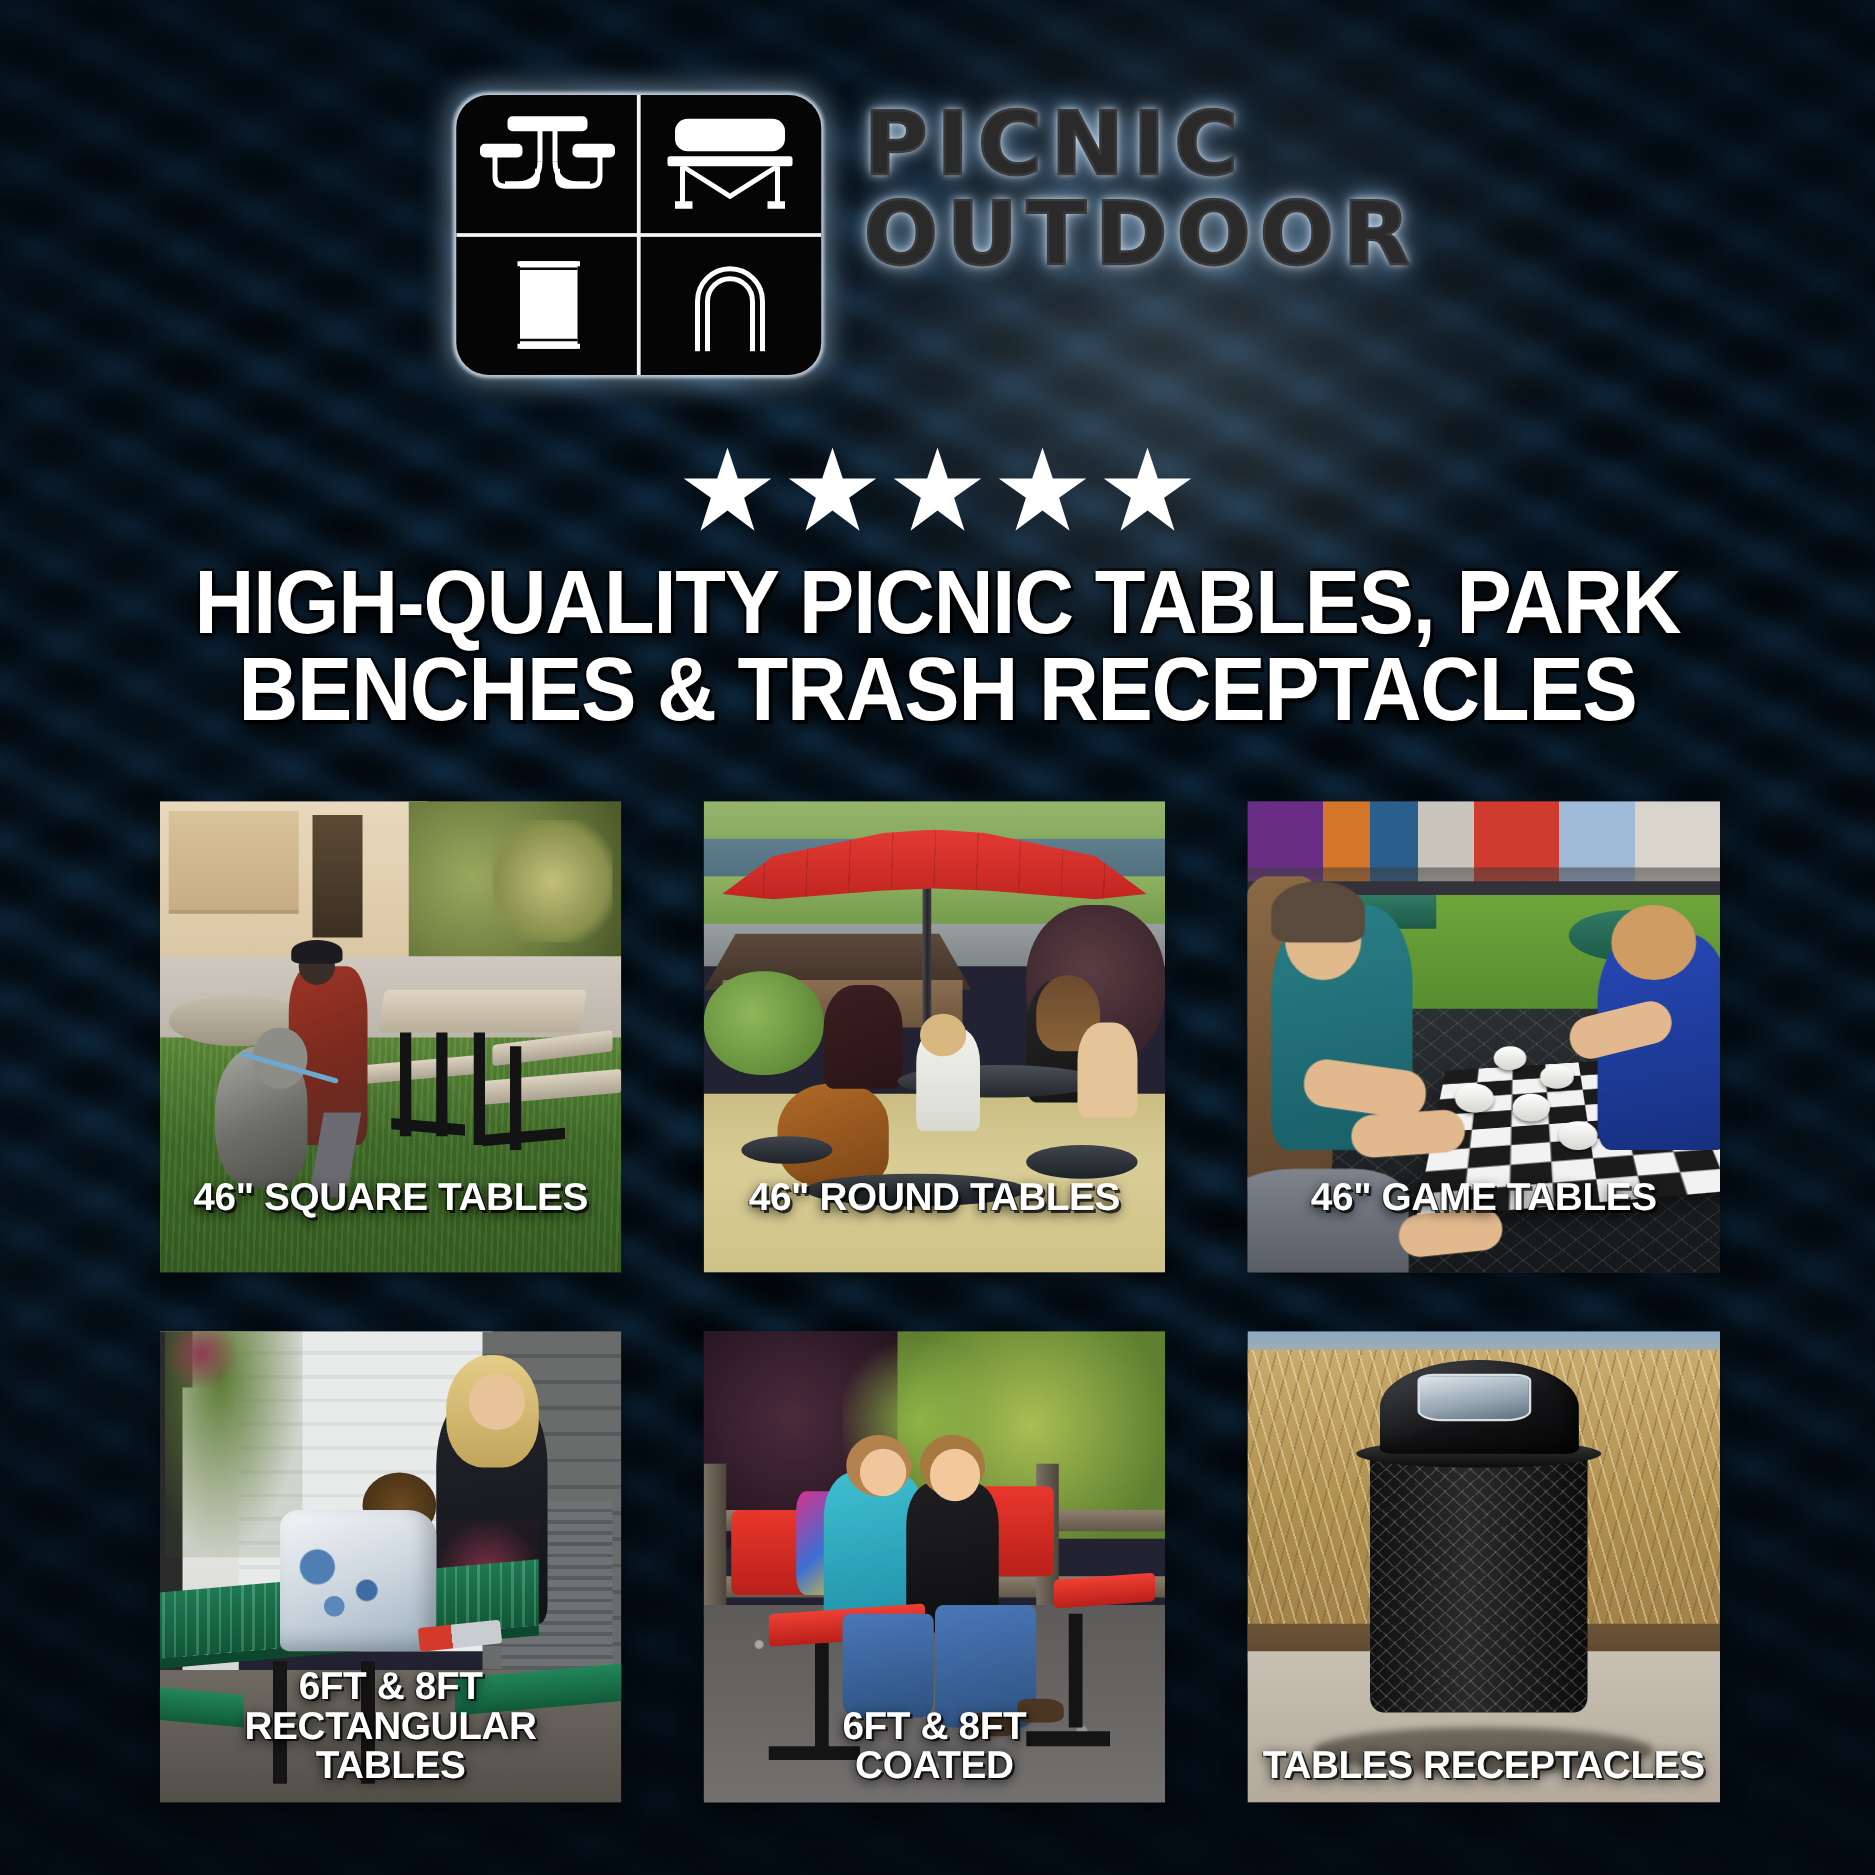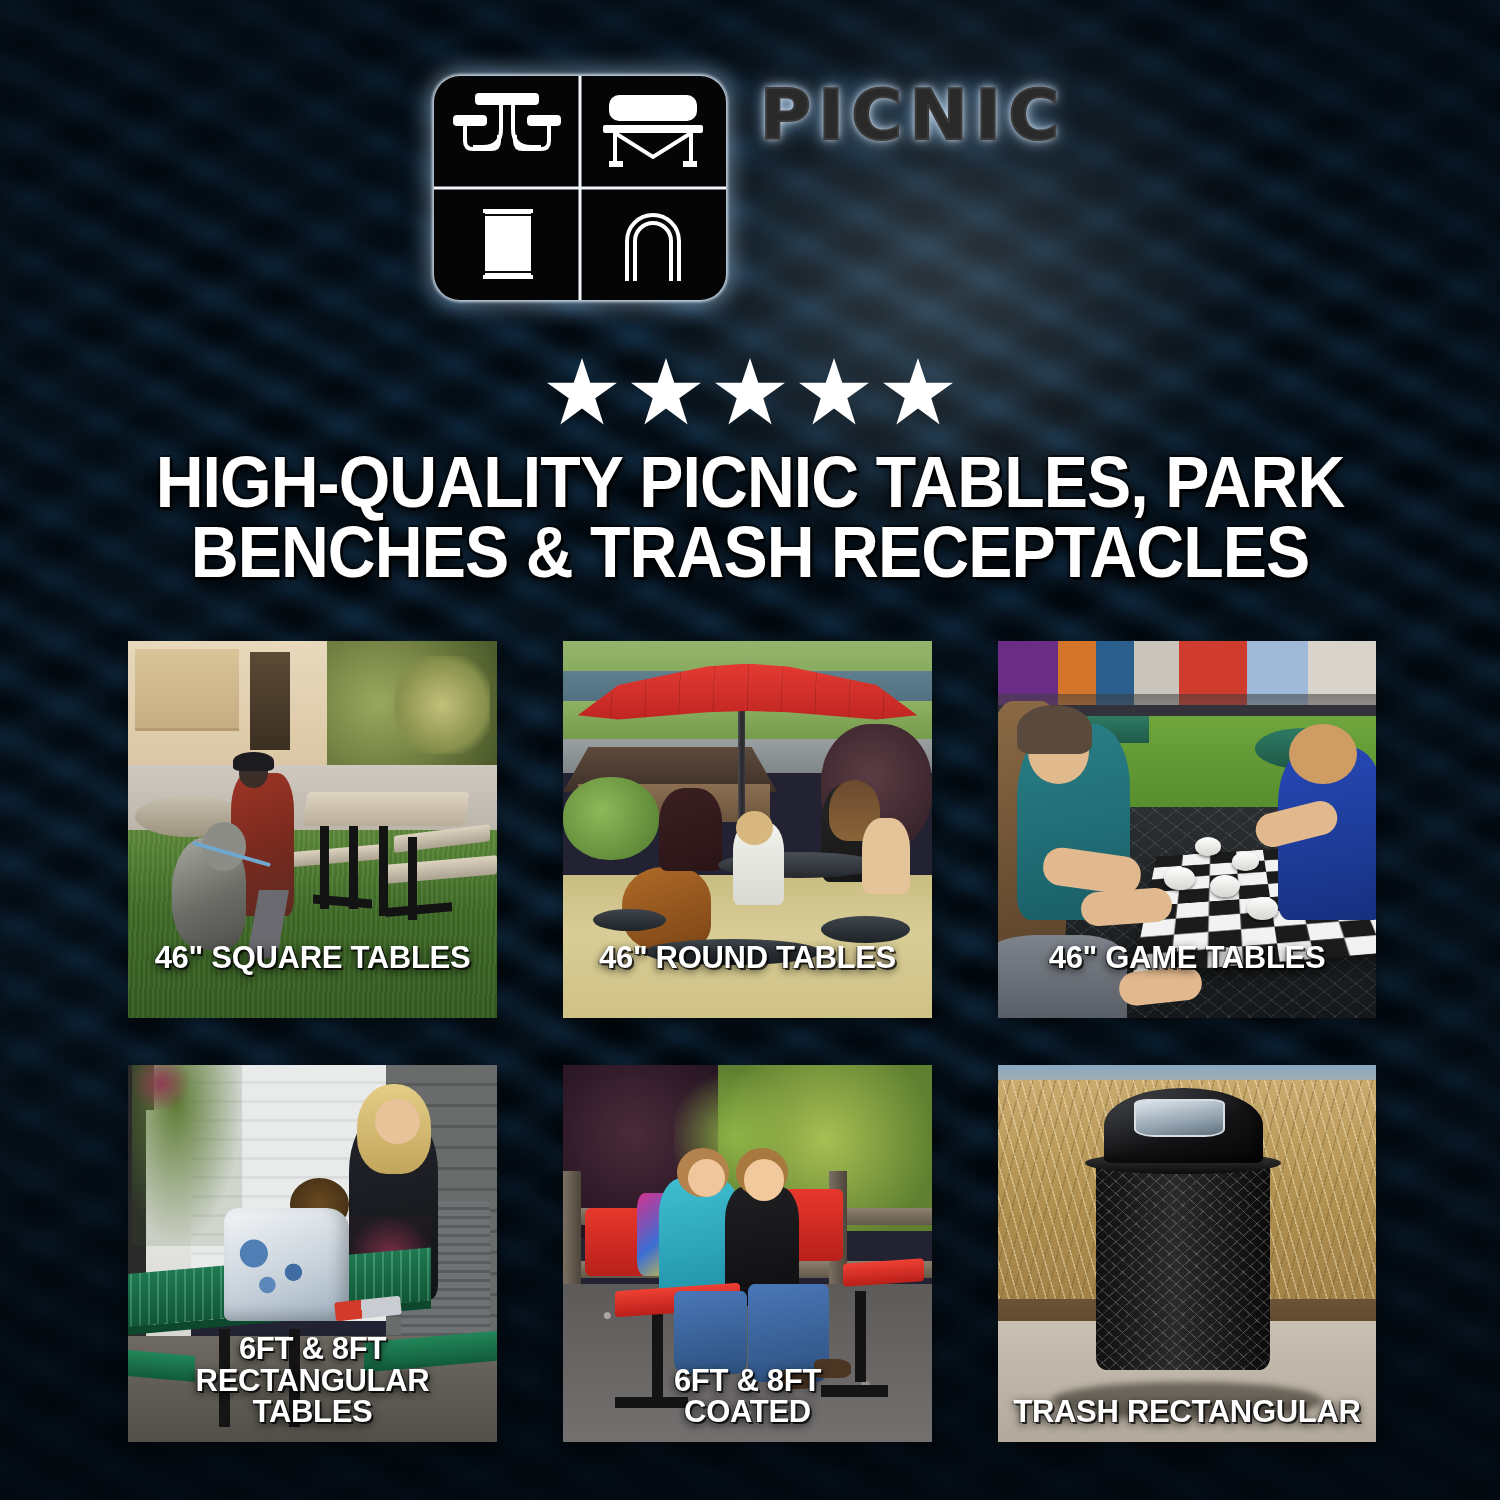--- a/index.html
+++ b/index.html
@@ -492,20 +492,21 @@
             <path d="M38 80 L38 40 a18 18 0 0 1 36 0 L74 80"></path>
           </g>
         </svg>
       </div>
       <div class="vline"></div>
       <div class="hline"></div>
     </div>
 
     <div class="logo-words">
       <div class="logo-word">PICNIC</div>
+      <div class="logo-word">OUTDOOR</div>
     </div>
   </div>
 
   <div class="stars">
     <div class="star"></div>
     <div class="star"></div>
     <div class="star"></div>
     <div class="star"></div>
     <div class="star"></div>
   </div>
@@ -689,18 +690,18 @@
         <div class="t6-mulch"></div>
           <div class="t6-pave"></div>
           <div class="t6-pad"></div>
         <div class="t6-body"></div>
           <div class="t6-bodyMesh"></div>
         <div class="t6-rim"></div>
           <div class="t6-dome"></div>
           <div class="t6-opening"></div>
       </div>
       <div class="cap two">
-        <span class="ln">TRASH RECTANGULAR</span>
+        <span class="ln">TABLES RECEPTACLES</span>
       </div>
     </div>
 
   </div>
 </div>
 
 </body></html>

